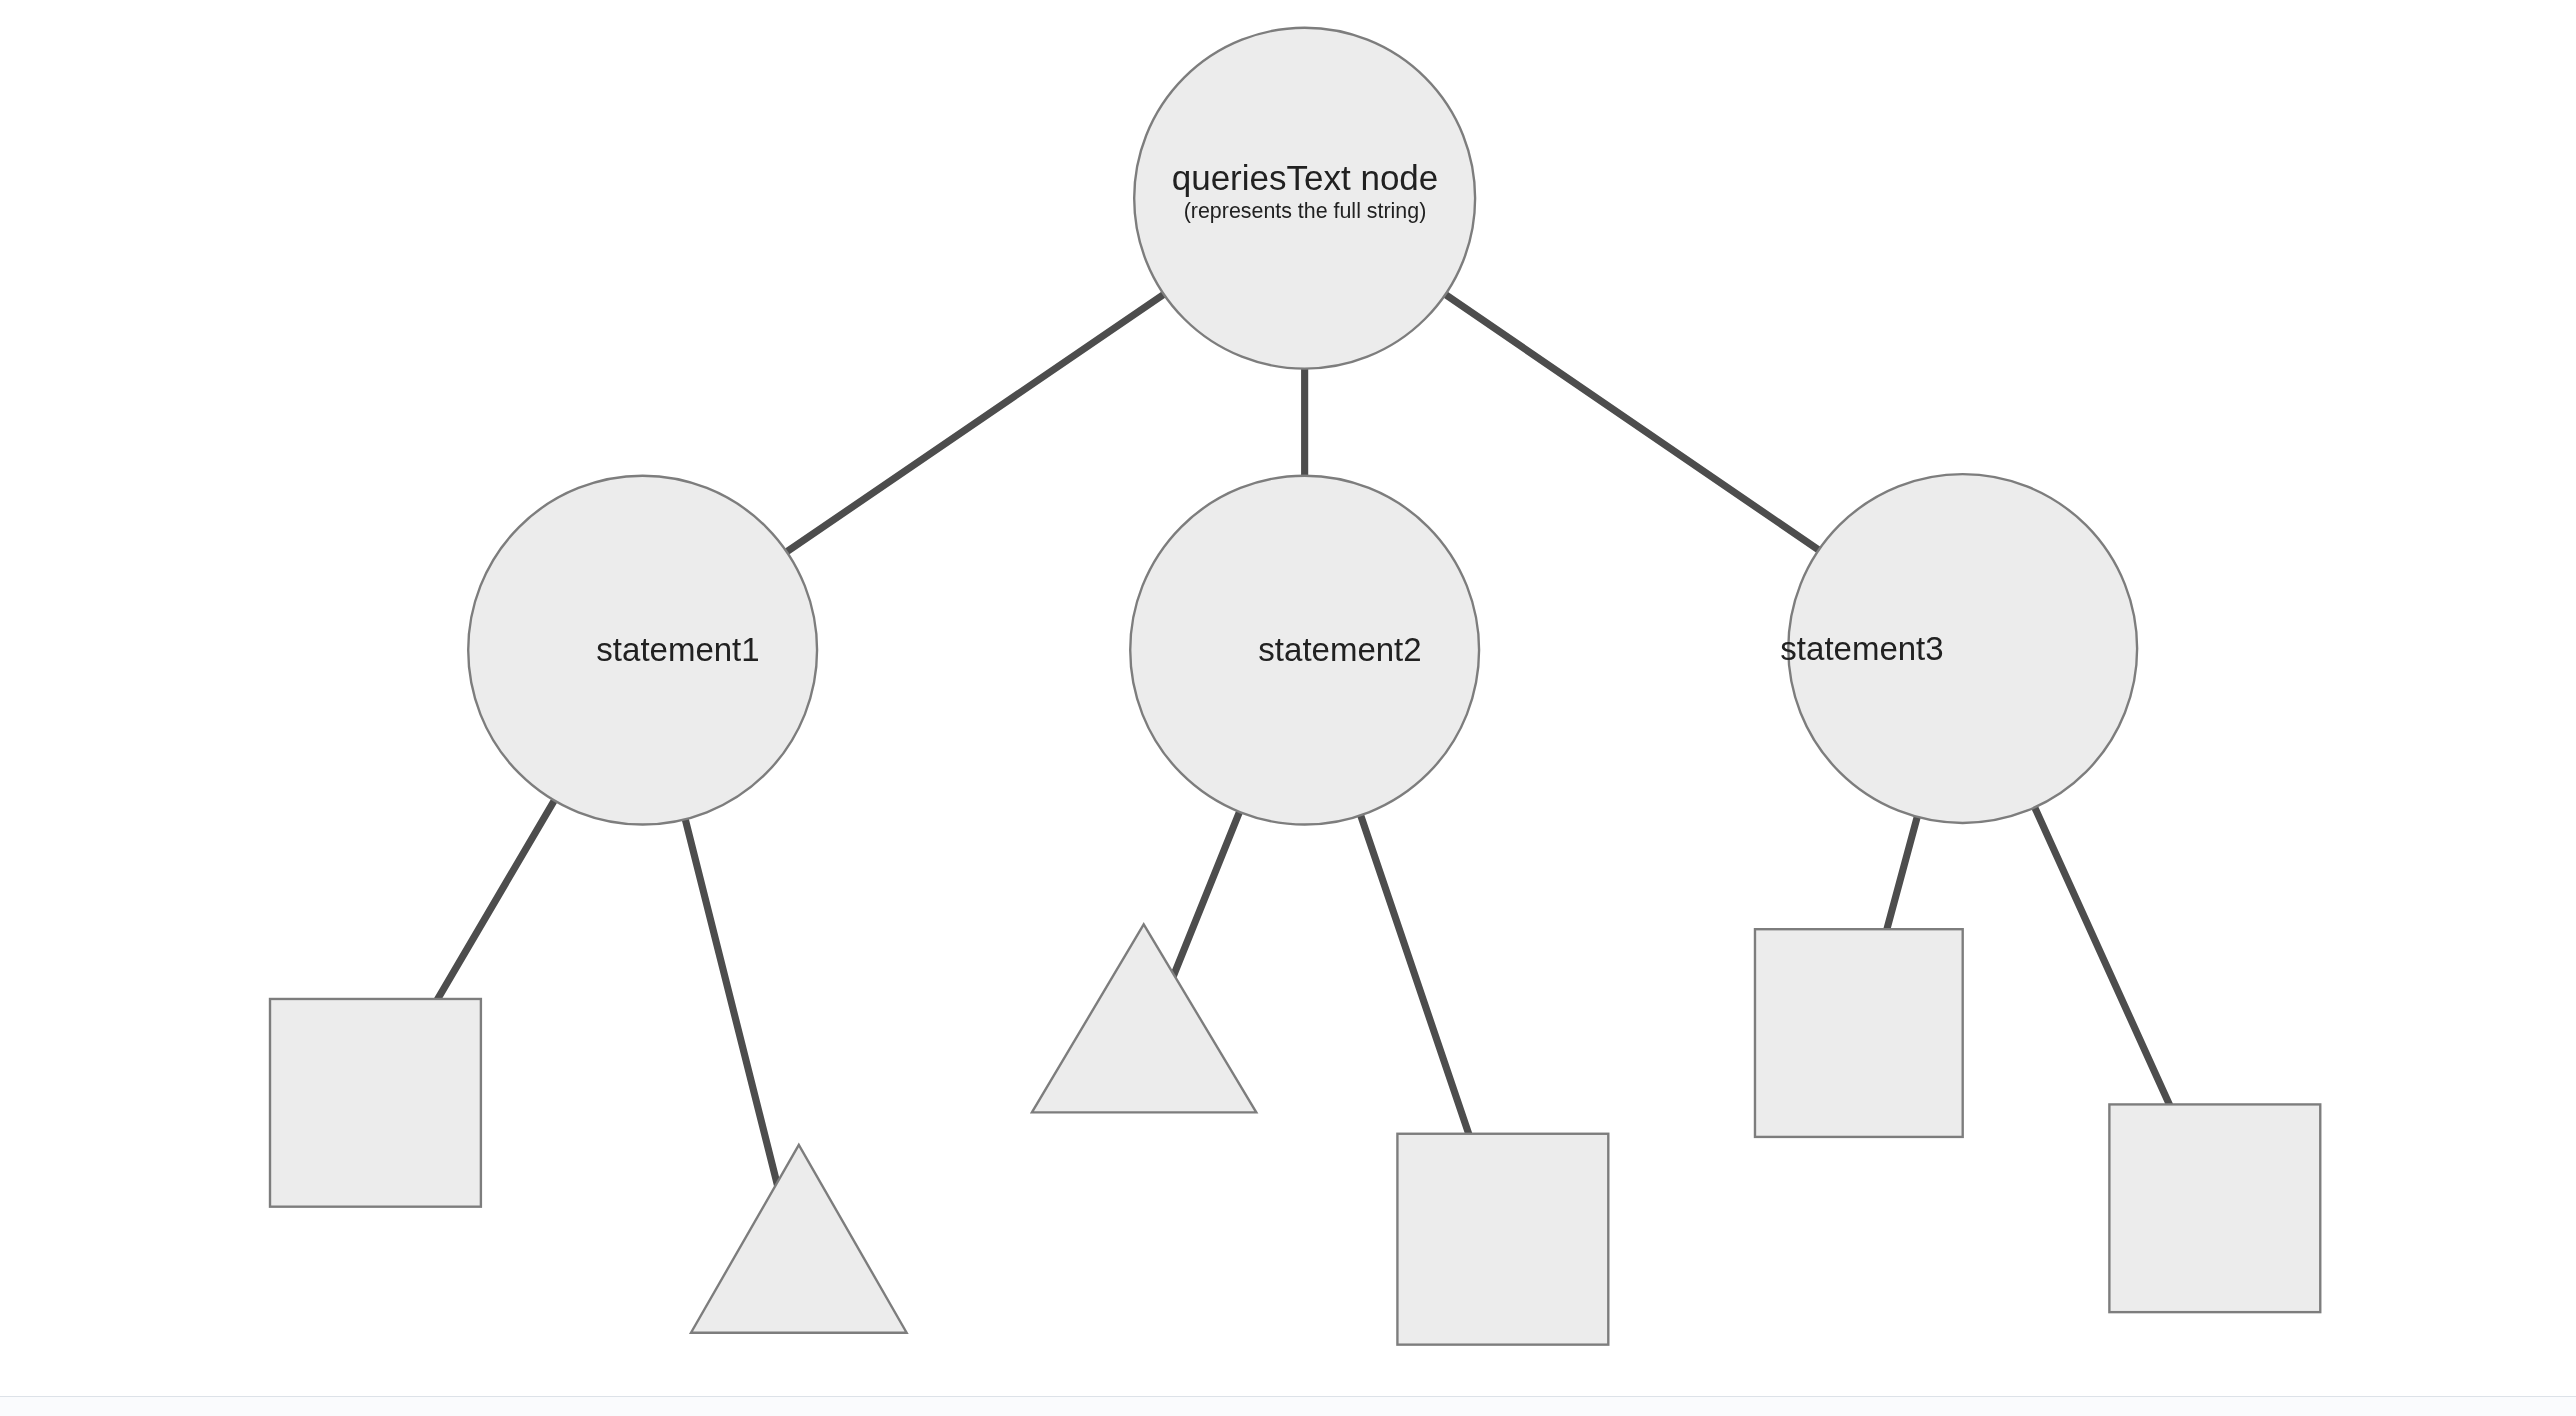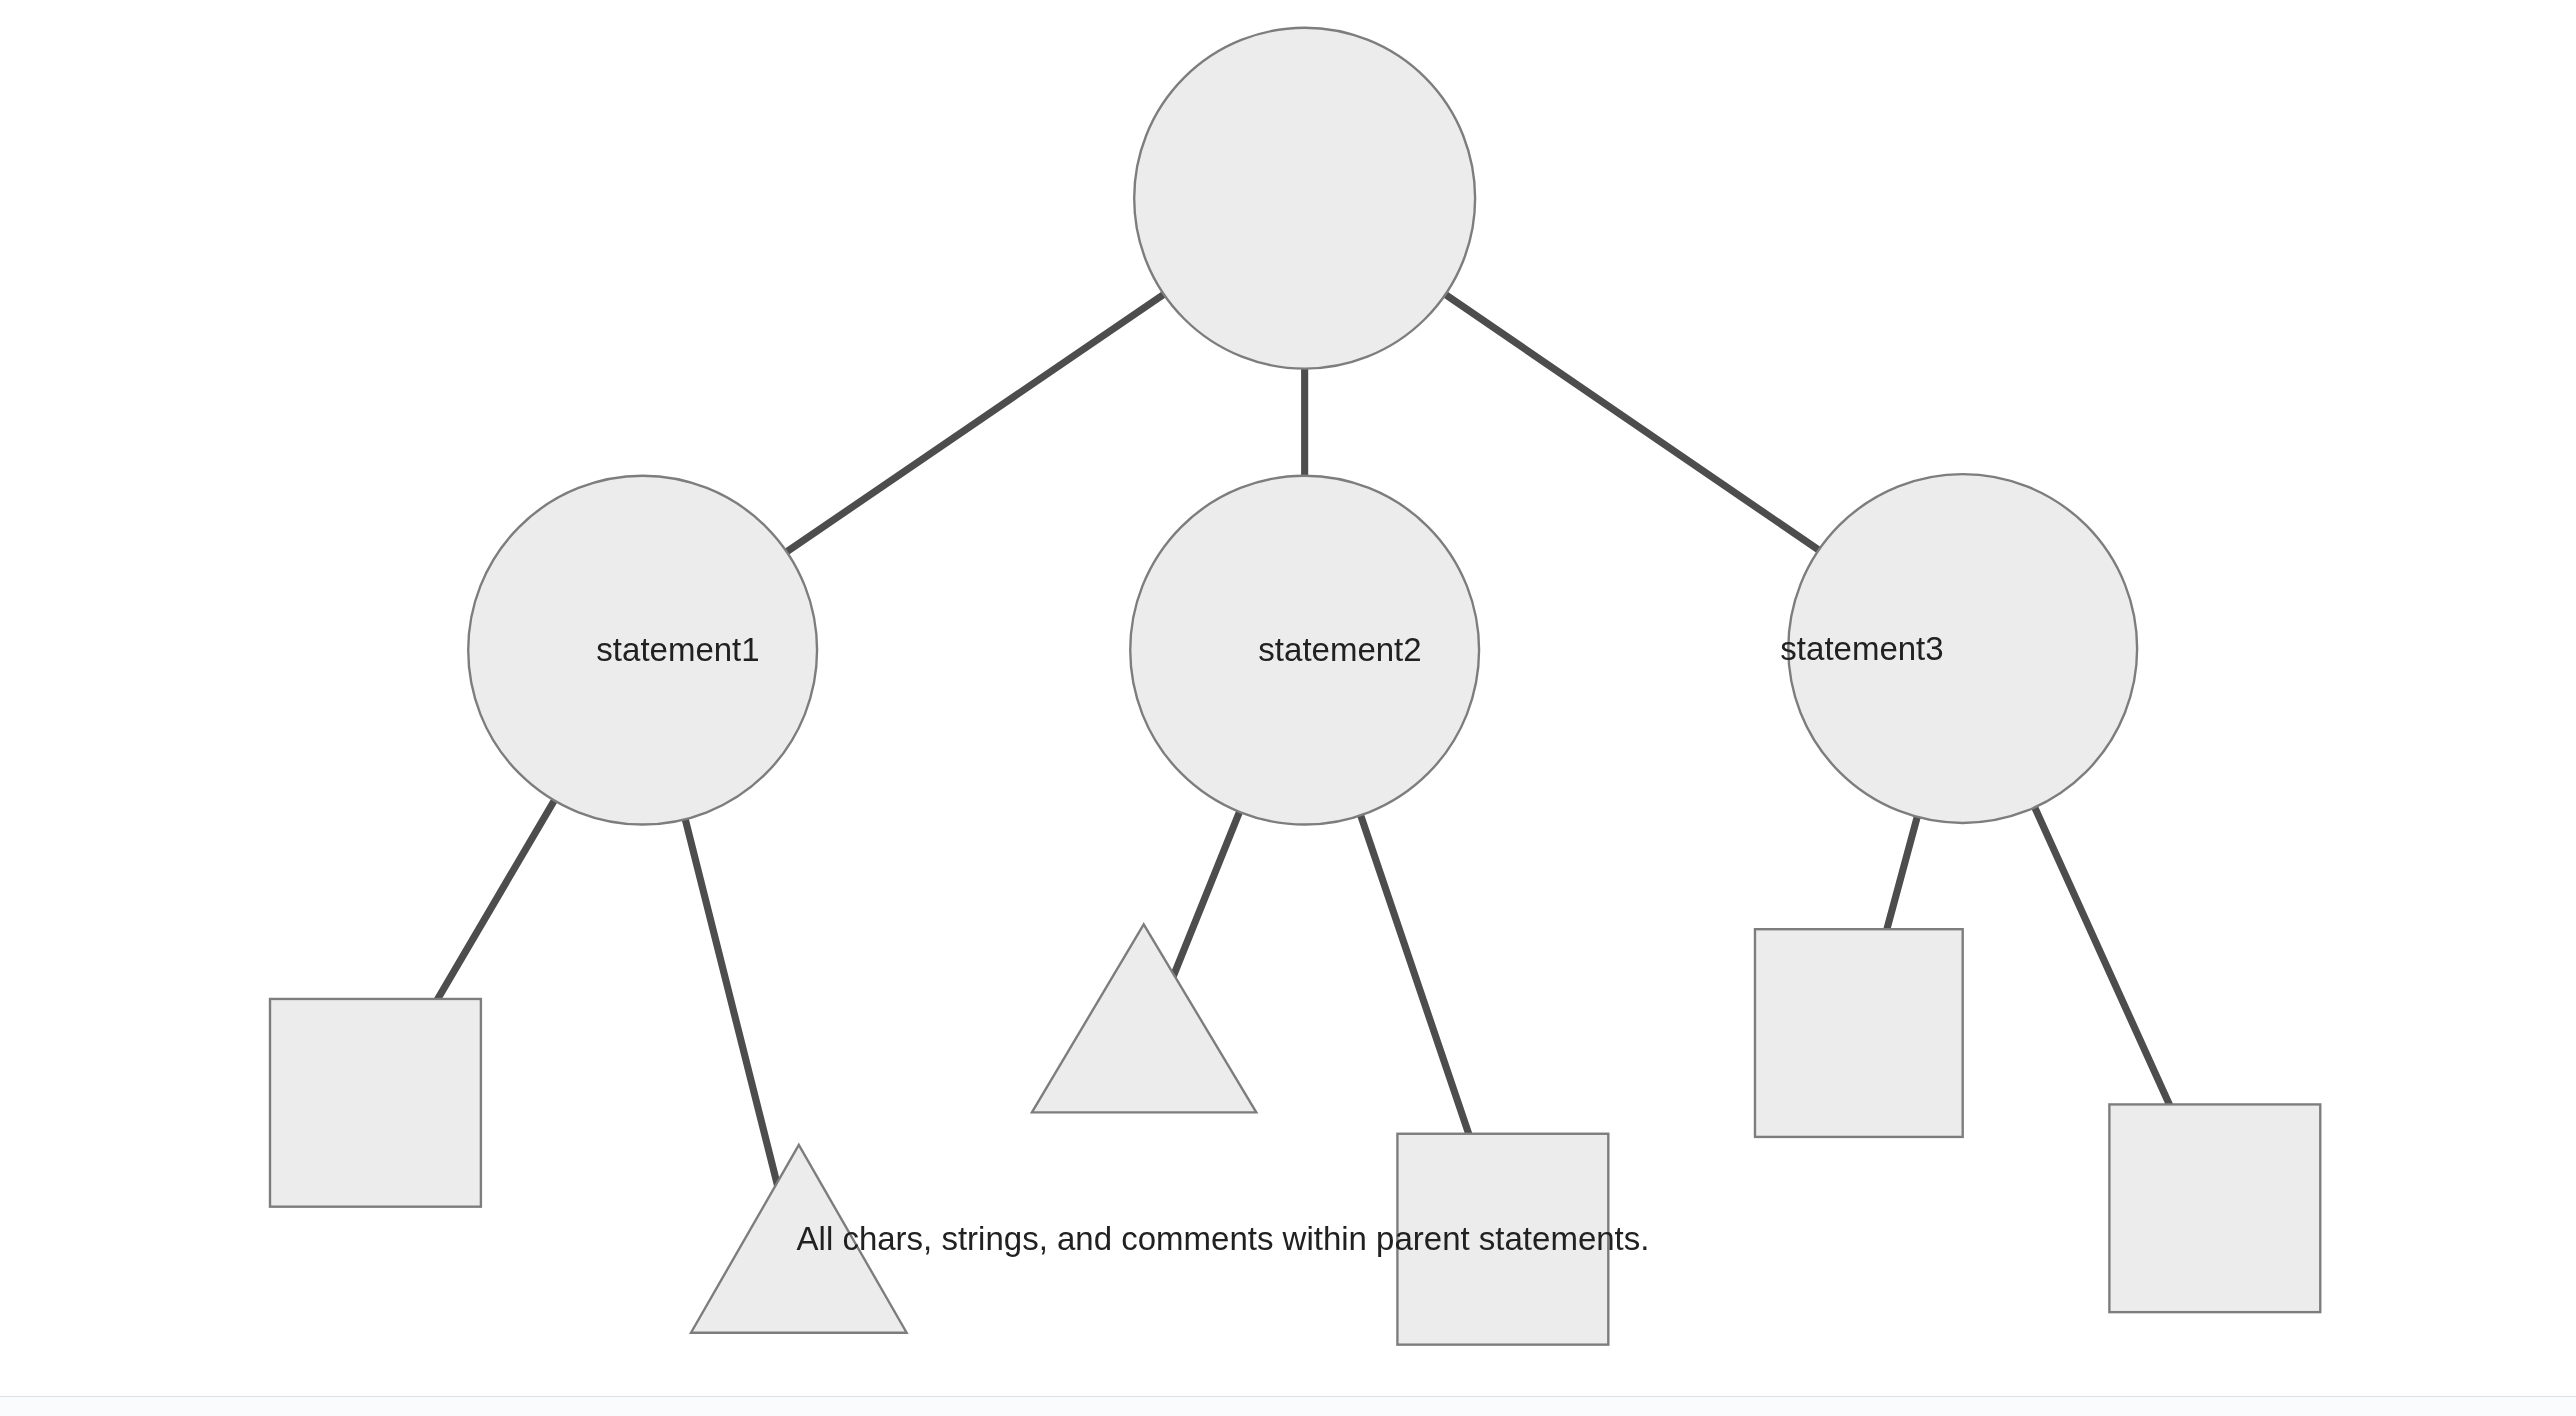--- a/index.html
+++ b/index.html
@@ -92,23 +92,26 @@
     <circle class="shape" cx="2475" cy="818" r="220"></circle>
 
     <rect class="shape" x="340" y="1260" width="266" height="262"></rect>
     <polygon class="shape" points="1007,1444 871,1681 1143,1681"></polygon>
     <polygon class="shape" points="1442,1166 1301,1403 1584,1403"></polygon>
     <rect class="shape" x="1762" y="1430" width="266" height="266"></rect>
     <rect class="shape" x="2213" y="1172" width="262" height="262"></rect>
     <rect class="shape" x="2660" y="1393" width="266" height="262"></rect>
   </svg>
 
+  <div class="label" style="left:1305px; top:192px;">
+    <div class="root-label-main">queriesText node</div>
+    <div class="root-label-sub">(represents the full string)</div>
+  </div>
 
   <div class="label statement-label" style="left:642px; top:650px;margin-left:36px;">statement1</div>
   <div class="label statement-label" style="left:1305px; top:650px;margin-left:35px;">statement2</div>
   <div class="label statement-label" style="left:1862px; top:649px;">statement3</div>
 
-  <div class="caption" style="left:1223px; top:1239px;">All chars, strings, and comments within parent statements.</div>
 
   <div class="bottom-strip"></div>
 
 </div>
 
 
 </body></html>

